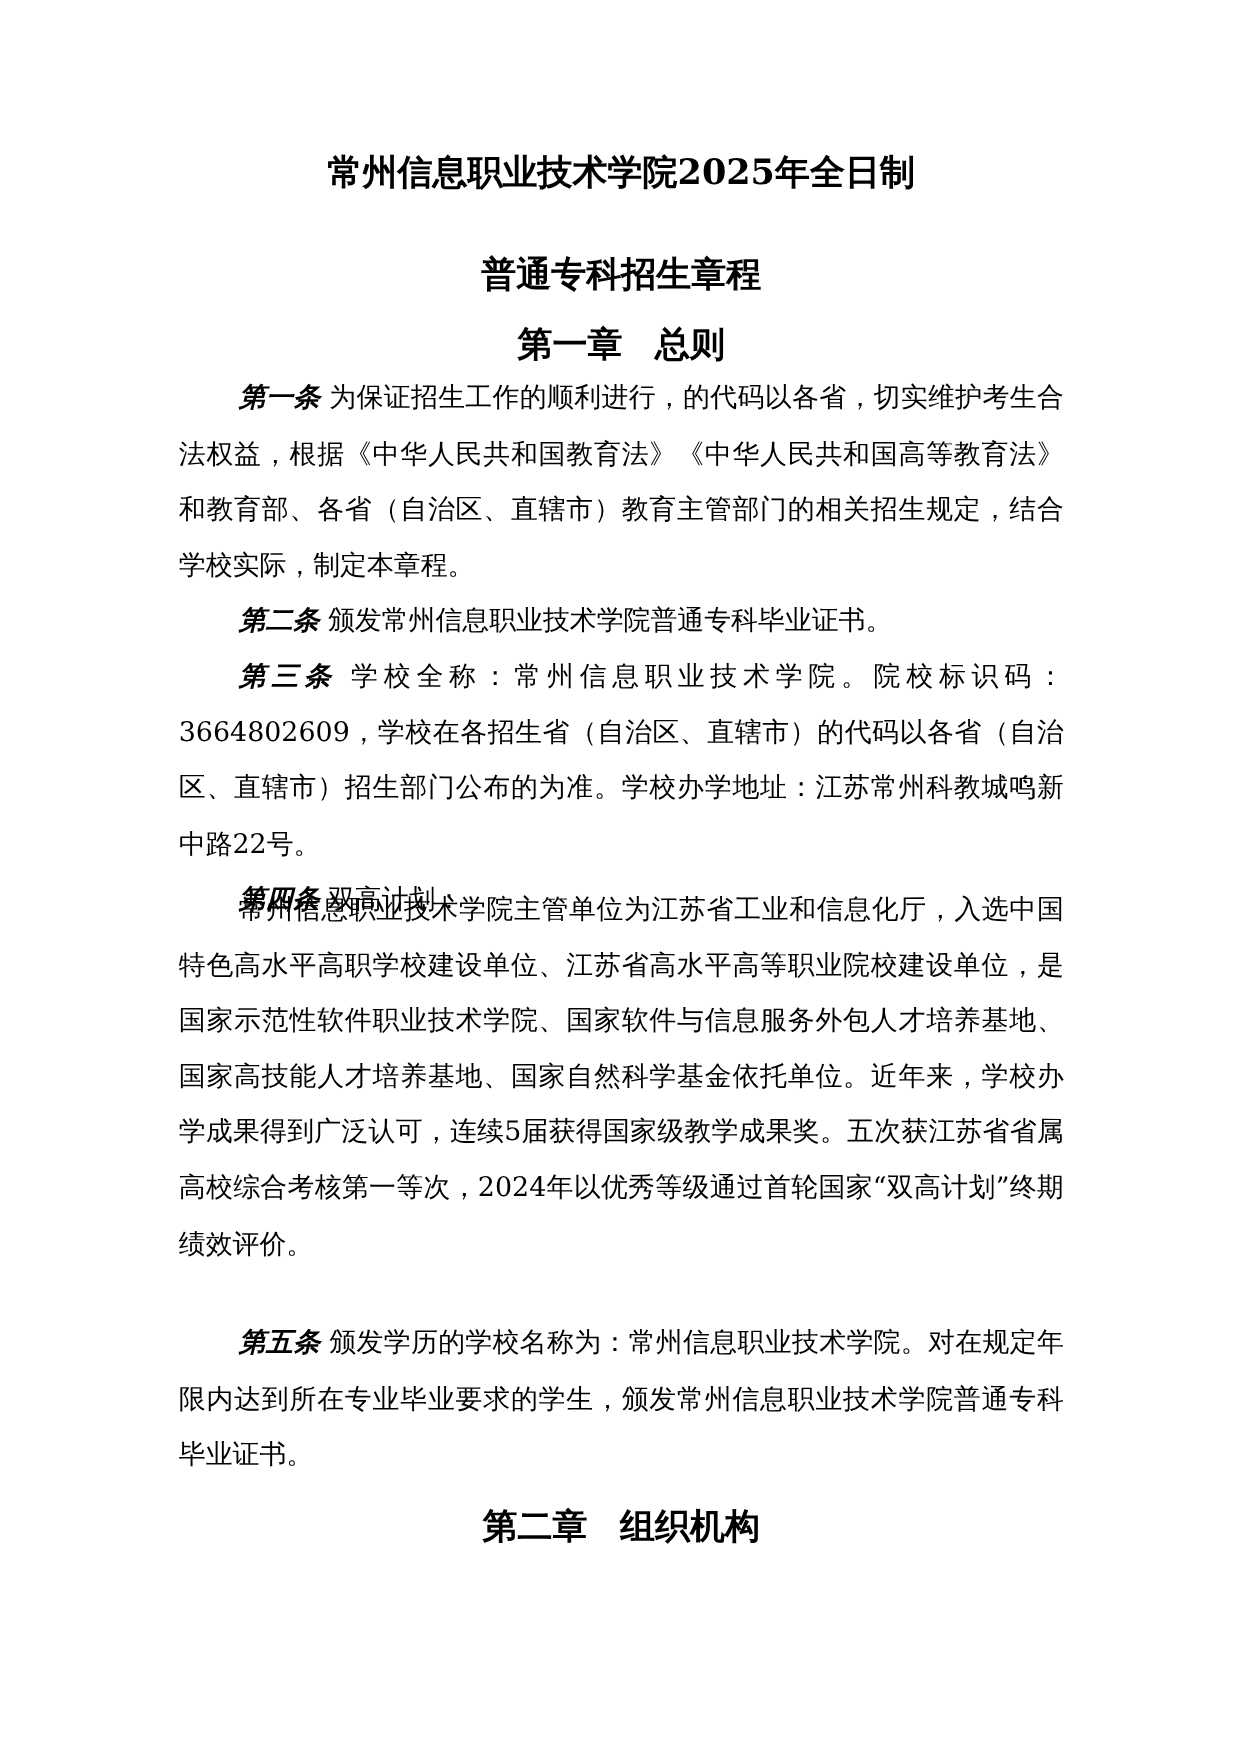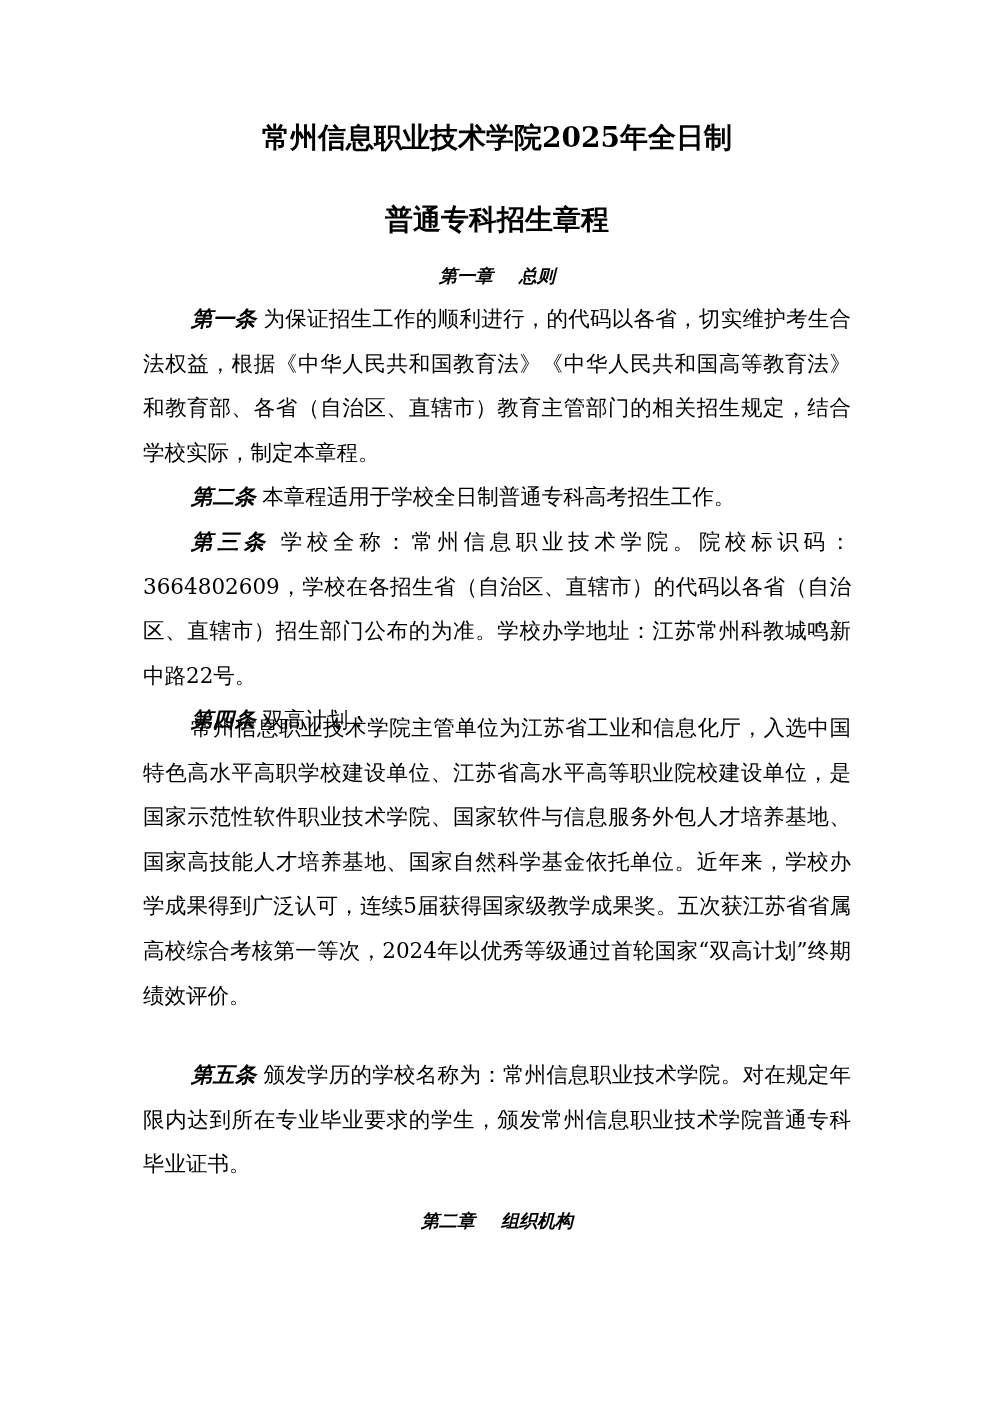--- a/index.html
+++ b/index.html
@@ -2,21 +2,21 @@
 <html><head>
 <meta charset="utf-8">
 <style>
   html, body { margin: 0; padding: 0; background: #ffffff; }
   body { width: 991px; height: 1402px; position: relative; overflow: hidden;
          font-family: "DejaVu Serif", "Liberation Serif", serif; color: #000; }
   .page { position: absolute; left: 143px; top: 0; width: 708px; }
   .title { position: absolute; left: 0; width: 708px; text-align: center;
            font-size: 28px; font-weight: bold; line-height: 40px; letter-spacing: 0px; }
   .chapter { position: absolute; left: 0; width: 708px; text-align: center;
-             font-size: 18px; font-weight: bold; line-height: 30px; font-family: "DejaVu Sans", "Liberation Sans", sans-serif; font-style: italic; }
+             font-size: 28px; font-weight: bold; line-height: 30px; font-family: "DejaVu Sans", "Liberation Sans", sans-serif; }
   .chapter .gap { display: inline-block; width: 26px; }
   .para { position: absolute; left: 0; width: 708px; font-size: 21.5px; line-height: 44.6px;
           text-align: justify; text-align-last: left; }
   .para.indent { text-indent: 48px; }
   .para b { font-family: "DejaVu Sans", "Liberation Sans", sans-serif; font-weight: bold; font-style: italic; }
 </style>
 </head>
 <body>
 
 <div class="page">
@@ -27,21 +27,21 @@
     <span>第一章</span><span class="gap"></span><span>总则</span>
   </div>
 
   <div class="para indent" style="top:297px;">
     <b>第一条</b>
     <span>为保证招生工作的顺利进行，的代码以各省，切实维护考生合法权益，根据《中华人民共和国教育法》《中华人民共和国高等教育法》和教育部、各省（自治区、直辖市）教育主管部门的相关招生规定，结合学校实际，制定本章程。</span>
   </div>
 
   <div class="para indent" style="top:475px;">
     <b>第二条</b>
-    <span>本章程适用于学校全日制普通专科高考招生工作。</span>
+    <span>颁发常州信息职业技术学院普通专科毕业证书。</span>
   </div>
 
   <div class="para indent" style="top:520px;">
     <b>第三条</b>
     <span>学校全称：常州信息职业技术学院。院校标识码：3664802609，学校在各招生省（自治区、直辖市）的代码以各省（自治区、直辖市）招生部门公布的为准。学校办学地址：江苏常州科教城鸣新中路22号。</span>
   </div>
 
   <div class="para indent" style="top:698px;">
     <b>第四条</b>
     <span>双高计划：</span>

